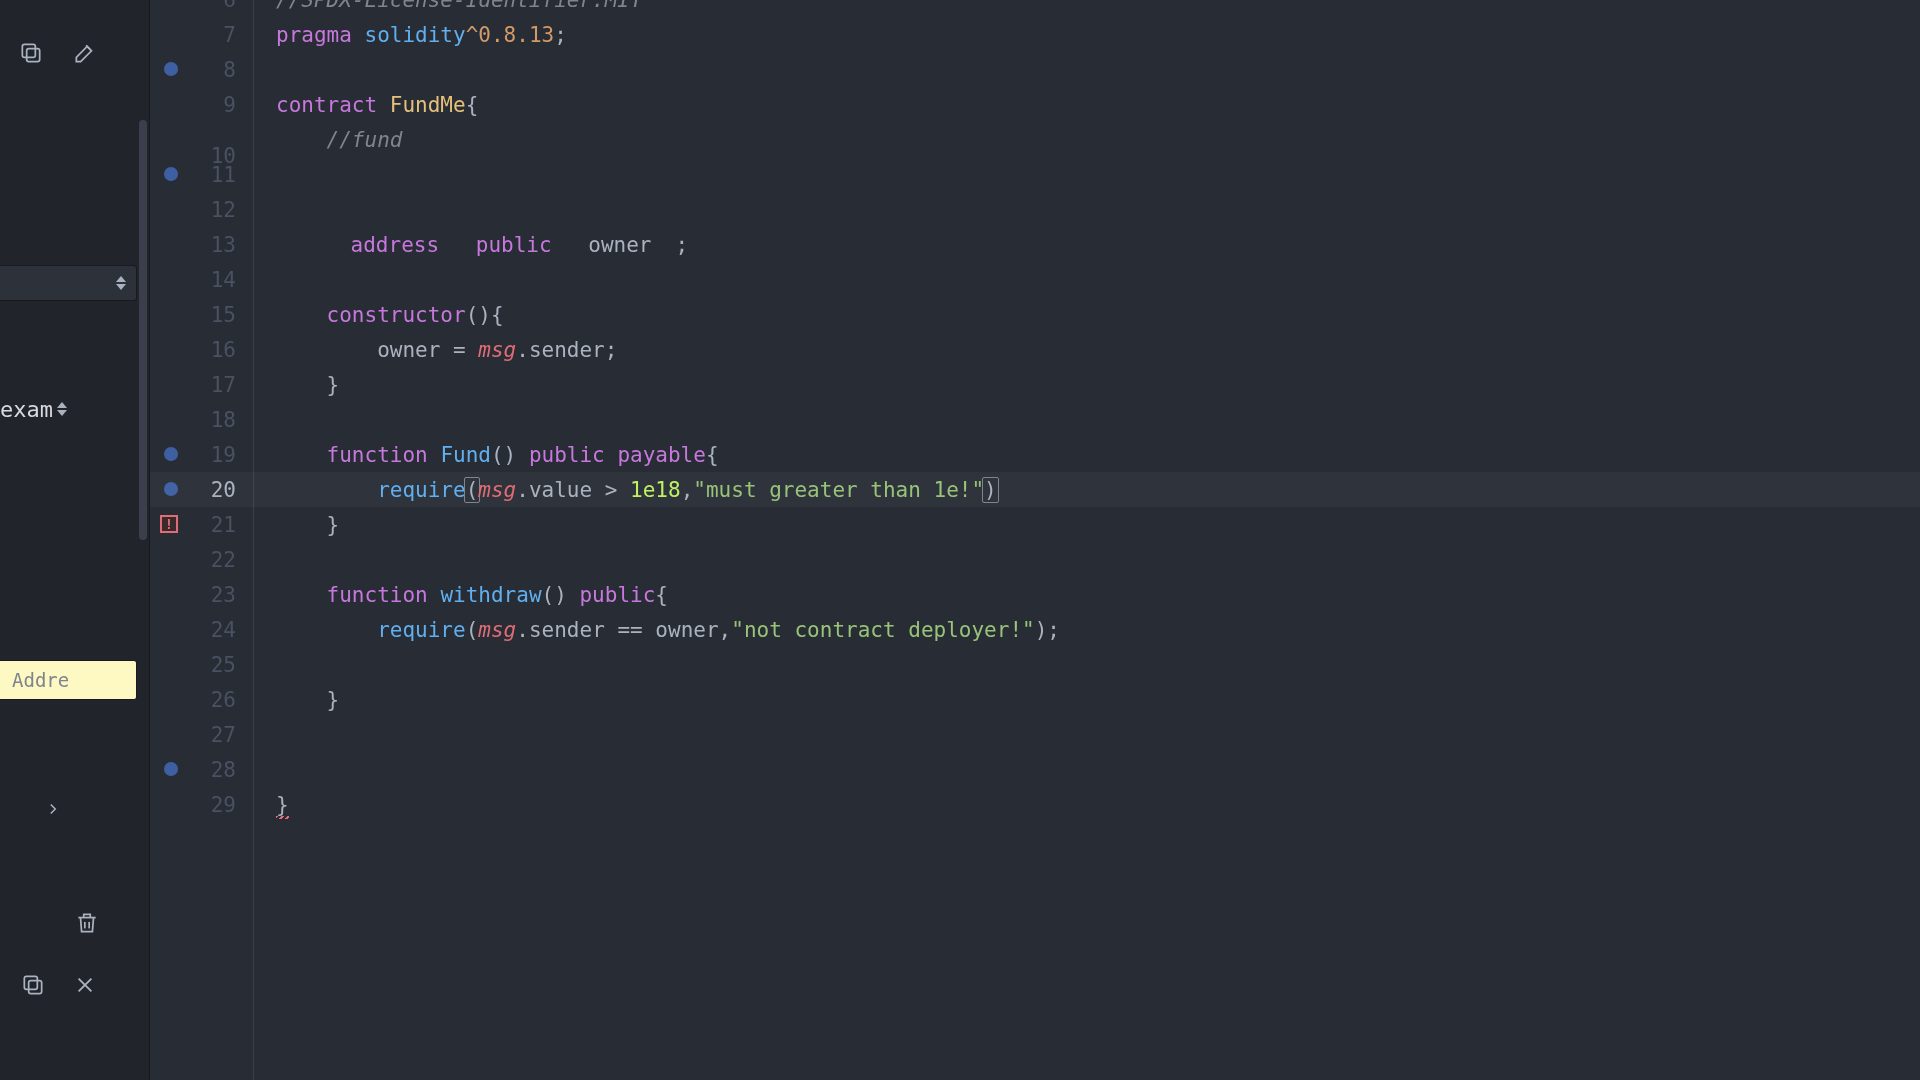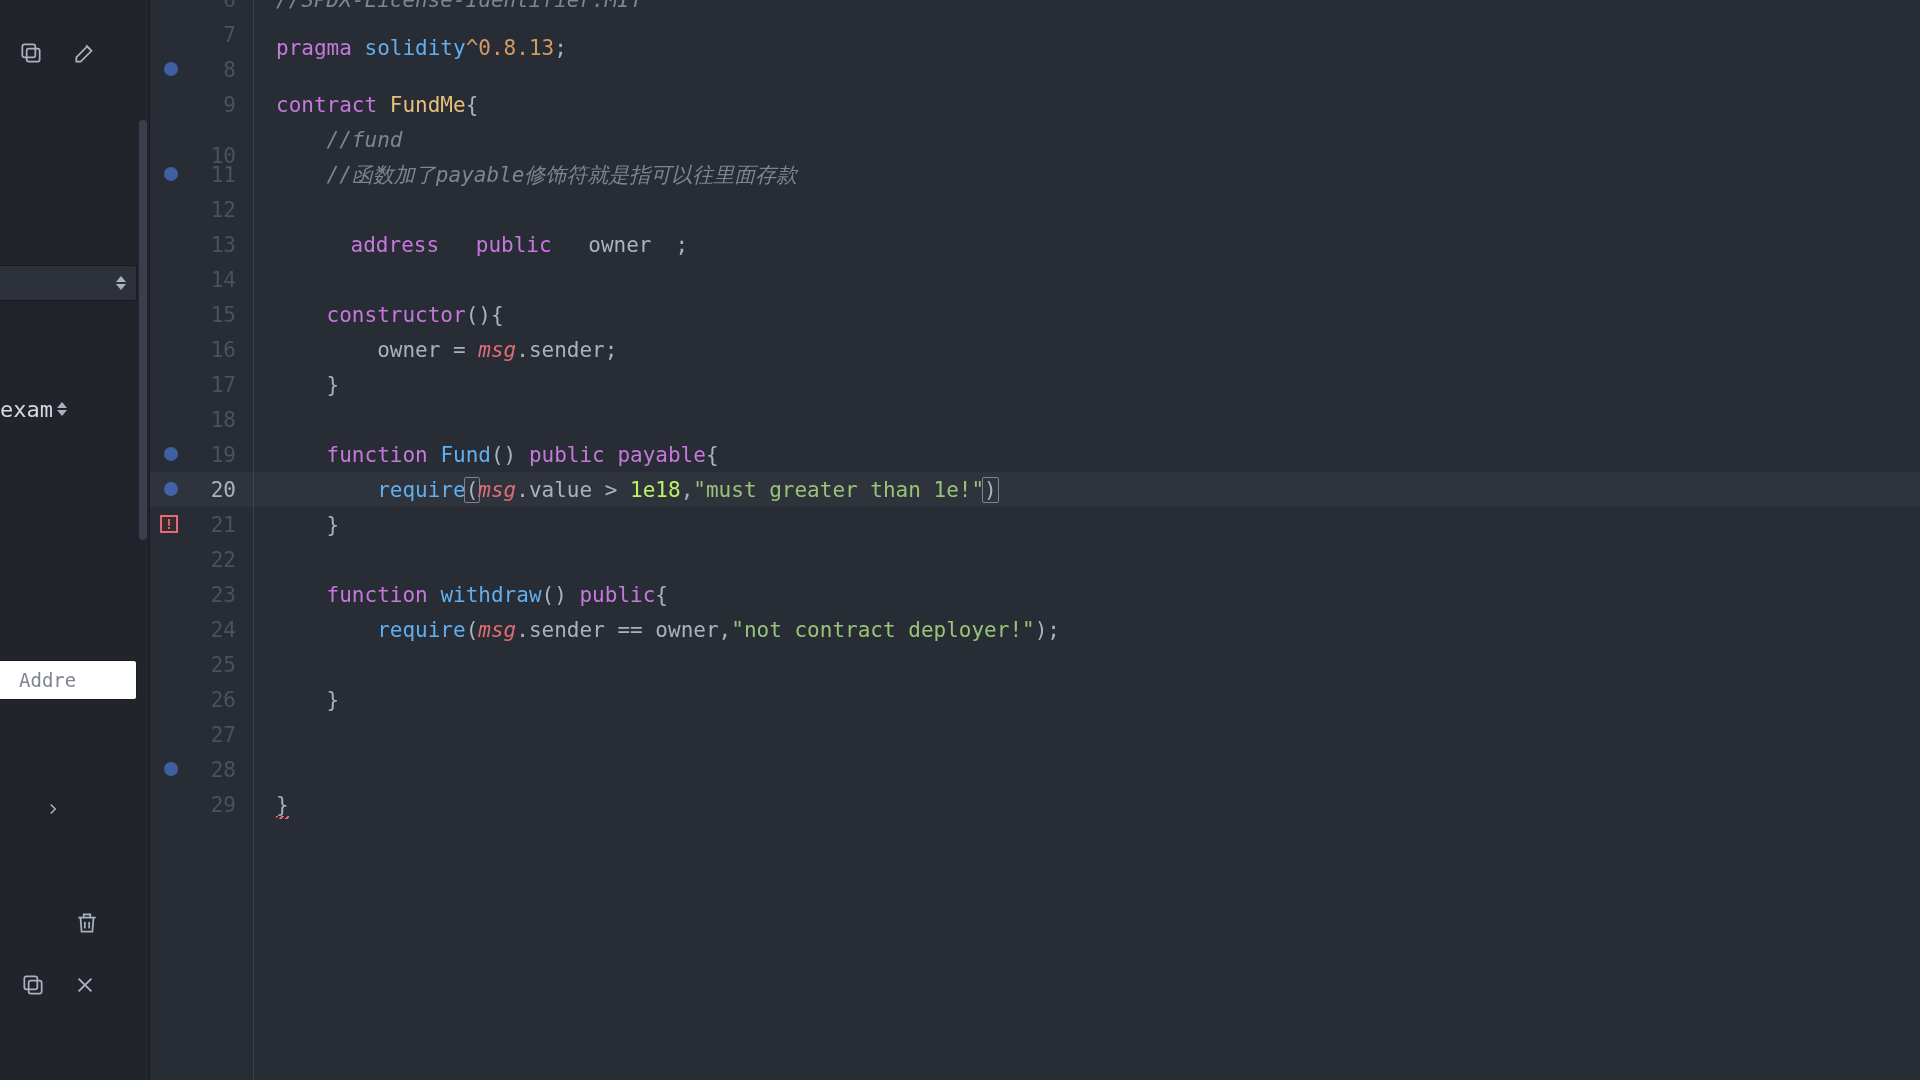--- a/index.html
+++ b/index.html
@@ -69,28 +69,28 @@
     font-size:22px;
     padding-left:0;
   }
   .sidebar .exam-row .stepper {
     margin-left:4px;
   }
   .sidebar .addr-row {
     position:absolute;
     top:660px; left:0; right:12px;
     height:40px;
-    background:#ffffff;
+    background:#fef9c3;
     border:1px solid #181a1f;
     border-left:none;
     border-radius:0 3px 3px 0;
     display:flex; align-items:center;
     color:#7f848e;
     font-size:19px;
-    padding-left:19px;
+    padding-left:12px;
     white-space:nowrap;
     overflow:hidden;
   }
   .sidebar .chevron-row {
     position:absolute;
     top:800px; left:44px;
   }
   .sidebar .chevron {
     width:18px; height:18px;
     stroke:#abb2bf; fill:none; stroke-width:2;
@@ -328,25 +328,25 @@
         <div class="line-number" style="top: 612px;">24</div>
         <div class="line-number" style="top: 647px;">25</div>
         <div class="line-number" style="top: 682px;">26</div>
         <div class="line-number" style="top: 717px;">27</div>
         <div class="line-number" style="top: 752px;">28</div>
         <div class="bp" style="top: 752px;"></div>
         <div class="line-number" style="top: 787px;">29</div>
       </div>
     <div class="code-area" id="code-lines">
         <div class="line code" style="position: absolute; top: -18px;"><span class="cmt">//SPDX-License-Identifier:MIT</span></div>
-        <div class="line code" style="position: absolute; top: 30px;"><span class="kw">pragma </span><span class="fn">solidity</span><span class="ver">^0.8.13</span><span class="pun">;</span></div>
+        <div class="line code" style="position: absolute; top: 17px;"><span class="kw">pragma </span><span class="fn">solidity</span><span class="ver">^0.8.13</span><span class="pun">;</span></div>
         <div class="line code" style="position: absolute; top: 52px;"></div>
         <div class="line code" style="position: absolute; top: 87px;"><span class="kw">contract </span><span class="id">FundMe</span><span class="pun">{</span></div>
         <div class="line code" style="position: absolute; top: 122px;"><span>    </span><span class="cmt">//fund</span></div>
-        <div class="line code" style="position: absolute; top: 157px;"><span>    </span><span class="cmt">//函数加了payable修饰符就是指可以往里面存款</span></div>
+        <div class="line code" style="position: absolute; top: 157px;"><span>    </span></div>
         <div class="line code" style="position: absolute; top: 192px;"></div>
         <div class="line code" style="position: absolute; top: 227px; gap: 24px;"><span>    </span><span class="kw">address </span><span class="kw">public </span><span class="mem">owner</span><span class="pun">;</span></div>
         <div class="line code" style="position: absolute; top: 262px;"></div>
         <div class="line code" style="position: absolute; top: 297px;"><span>    </span><span class="kw">constructor</span><span class="pun">()</span><span class="pun">{</span></div>
         <div class="line code" style="position: absolute; top: 332px;"><span>        </span><span class="mem">owner</span><span class="pun"> = </span><span class="glb">msg</span><span class="pun">.</span><span class="mem">sender</span><span class="pun">;</span></div>
         <div class="line code" style="position: absolute; top: 367px;"><span>    </span><span class="pun">}</span></div>
         <div class="line code" style="position: absolute; top: 402px;"></div>
         <div class="line code" style="position: absolute; top: 437px;"><span>    </span><span class="kw">function </span><span class="fn">Fund</span><span class="pun">() </span><span class="kw">public </span><span class="kw">payable</span><span class="pun">{</span></div>
         <div class="line code" style="position: absolute; top: 472px;"><span>        </span><span class="fn">require</span><span class="pun match">(</span><span class="glb">msg</span><span class="pun">.</span><span class="mem">value</span><span class="pun"> &gt; </span><span class="num">1e18</span><span class="pun">,</span><span class="str">"must greater than 1e!"</span><span class="pun match">)</span></div>
         <div class="line code" style="position: absolute; top: 507px;"><span>    </span><span class="pun">}</span></div>

